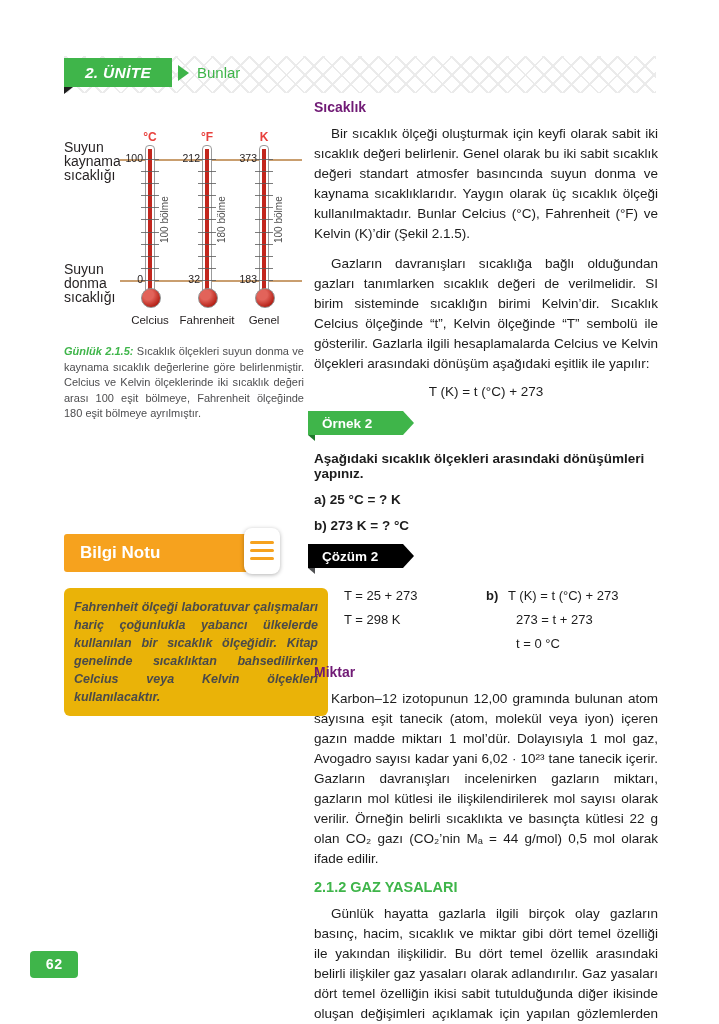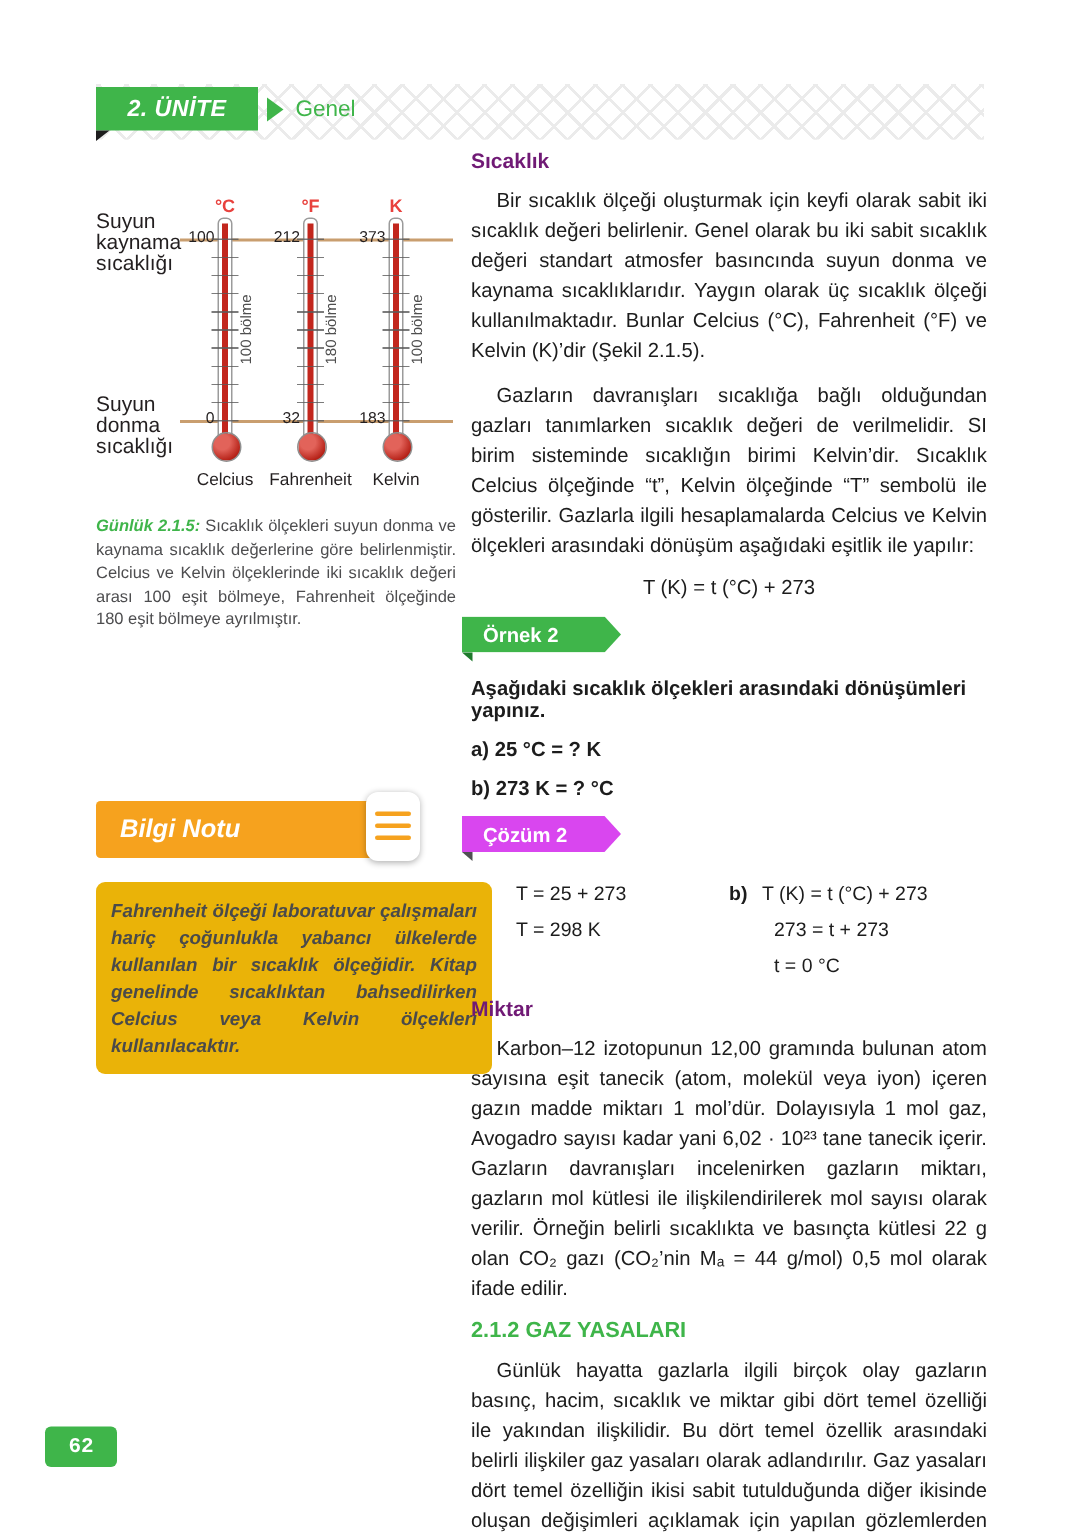--- a/index.html
+++ b/index.html
@@ -37,40 +37,40 @@
     border:1px solid #8f8f8f;background:radial-gradient(circle at 35% 32%,#e2635a 0 30%,#b41f15 75%);}
   .t-div{position:absolute;left:calc(50% + 9px);top:28px;height:120px;writing-mode:vertical-rl;
     transform:rotate(180deg);font-size:10px;color:#4f4f4f;display:flex;align-items:center;justify-content:center;}
   .t-name{position:absolute;top:182px;width:140%;left:-20%;text-align:center;font-size:11.5px;color:#231f20;}
 
   .caption{margin-top:10px;font-size:11px;line-height:15.5px;text-align:justify;color:#4d4d4f;}
   .cap-label{color:#3fb54a;font-weight:bold;font-style:italic;}
 
   .note-header{position:relative;margin-top:112px;width:208px;height:38px;background:#f6a21e;
     border-radius:3px 19px 19px 3px;color:#fff;font-weight:bold;font-size:17px;display:flex;align-items:center;
-    padding-left:16px;box-sizing:border-box;font-style:italic;}
+    padding-left:16px;box-sizing:border-box;}
   .note-icon{position:absolute;right:-8px;top:-6px;width:36px;height:46px;background:#fff;border-radius:8px;
     box-shadow:0 1px 4px rgba(0,0,0,.3);display:flex;flex-direction:column;justify-content:center;gap:5px;
     padding:0 6px;box-sizing:border-box;}
   .note-icon i{display:block;height:3px;border-radius:2px;background:#f6a21e;}
   .note-body{margin-top:16px;width:264px;background:#eab308;border-radius:6px;padding:10px;box-sizing:border-box;
     font-style:italic;font-weight:bold;font-size:12.5px;line-height:18px;color:#4a4a4a;text-align:justify;}
 
   
   .right-col{position:absolute;left:314px;top:99px;width:344px;}
   .h-red{color:#701a75;font-weight:bold;font-size:14px;margin:0 0 9px;}
   .h-green{color:#3fb54a;font-weight:bold;font-size:14.5px;margin:4px 0 9px;}
   .para{font-size:13.5px;line-height:20px;text-align:justify;text-indent:17px;margin:0 0 10px;}
   .formula{text-align:center;font-size:13.5px;margin:8px 0 12px;}
   .ribbon-wrap{position:relative;margin:0 0 16px -6px;height:24px;}
   .ribbon{position:absolute;left:0;top:0;height:24px;width:106px;display:flex;align-items:center;padding-left:14px;
     box-sizing:border-box;color:#fff;font-weight:bold;font-size:13.5px;
     clip-path:polygon(0 0,95px 0,106px 12px,95px 24px,0 24px);}
   .ribbon.green{background:#3fb54a;}
-  .ribbon.gray{background:#d946ef;}
+  .ribbon.gray{background:#000000;}
   .fold{position:absolute;left:0;top:24px;width:0;height:0;border-top:6px solid;border-left:7px solid transparent;}
   .fold.green{border-top-color:#1f7a2c;}
   .fold.gray{border-top-color:#4f5052;}
   .bold-line{font-weight:bold;font-size:13.5px;margin:0 0 11px;}
   .sol{display:flex;margin:2px 0 8px;}
   .sol-col{width:172px;font-size:13px;line-height:24px;}
   .sol-col .lbl{font-weight:bold;display:inline-block;width:22px;}
   .sol-line{padding-left:30px;}
 
   .page-num{position:absolute;left:30px;top:951px;width:48px;height:27px;background:#3fb54a;color:#fff;
@@ -78,21 +78,21 @@
 </style>
 </head>
 <body>
 
 <div class="page">
 
   <div class="band">
     <div class="unit-box">2. ÜNİTE</div>
     <div class="unit-fold"></div>
     <div class="unit-arrow"></div>
-    <div class="unit-title">Genel</div>
+    <div class="unit-title">Bunlar</div>
   </div>
 
   <div class="left-col">
 
     <div class="figure">
       <div class="guide boil"></div>
       <div class="guide freeze"></div>
       <div class="side-label boil">Suyun kaynama sıcaklığı</div>
       <div class="side-label freeze">Suyun donma sıcaklığı</div>
 
@@ -125,21 +125,21 @@
       <div class="thermo t2">
         <div class="t-unit">K</div>
         <div class="t-top">373</div>
         <div class="tube">
             <div class="mercury"></div>
           </div>
         <div class="ticks"></div>
         <div class="t-bottom">183</div>
         <div class="bulb"></div>
         <div class="t-div">100 bölme</div>
-        <div class="t-name">Kelvin</div>
+        <div class="t-name">Genel</div>
       </div>
     </div>
 
     <div class="caption">
       <span class="cap-label">Günlük 2.1.5:</span><span> Sıcaklık ölçekleri suyun donma ve kaynama sıcaklık değerlerine göre belirlenmiştir. Celcius ve Kelvin ölçeklerinde iki sıcaklık değeri arası 100 eşit bölmeye, Fahrenheit ölçeğinde 180 eşit bölmeye ayrılmıştır.</span>
     </div>
 
     <div class="note-header">
       <span>Bilgi Notu</span>
       <div class="note-icon">

